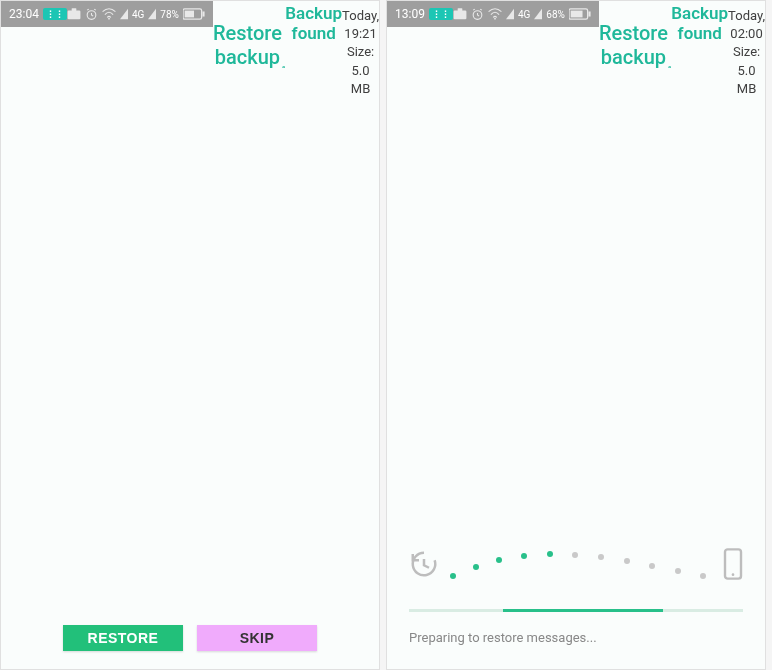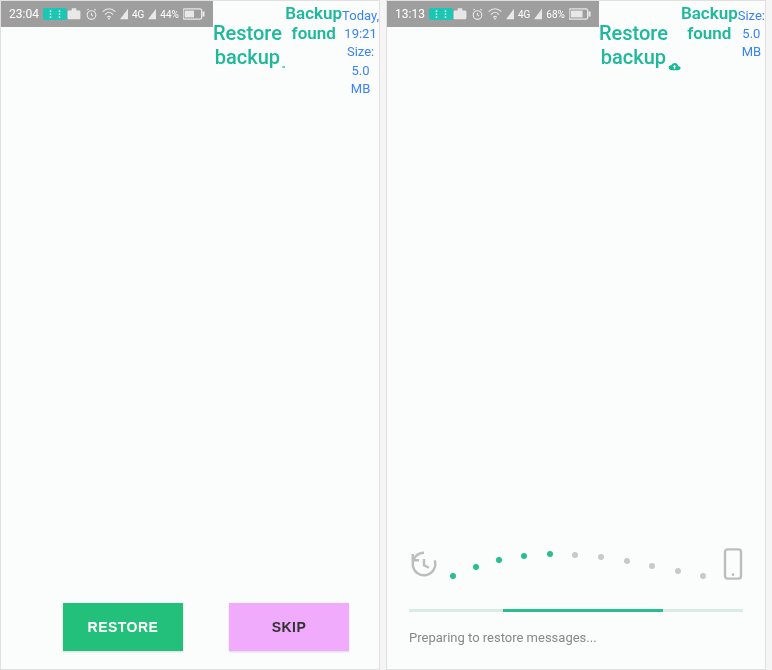--- a/index.html
+++ b/index.html
@@ -57,21 +57,21 @@
     display: block;
   }
   .found-title {
     color: #1fb89a;
     font-size: 17px;
     font-weight: 600;
     text-align: center;
     margin-top: 2px;
   }
   .meta {
-    color: #3b82f6;
+    color: #404040;
     font-size: 13px;
     text-align: center;
     margin-top: 6px;
     line-height: 1.4;
   }
   .body-text {
     color: #222;
     font-size: 14.5px;
     font-weight: 500;
     text-align: center;
@@ -81,28 +81,27 @@
   .button-row {
     position: absolute;
     bottom: 18px;
     left: 0; right: 0;
     display: flex;
     justify-content: center;
     gap: 14px;
   }
   .btn {
     min-width: 120px;
-    height: 48px;
+    height: 26px;
     border: none;
     font-size: 14px;
     font-weight: 600;
     letter-spacing: 0.5px;
     cursor: pointer;
     box-shadow: 0 1px 2px rgba(0,0,0,0.15);
-    margin-left: 32px;
   }
   .btn-primary { background: #22c07a; color: #fff; }
   .btn-secondary { background: #f0abfc; color: #333; }
   .progress-area {
     position: absolute;
     bottom: 0; left: 0; right: 0;
     padding: 0 22px 24px;
   }
   .transfer-graphic {
     display: flex;
@@ -164,21 +163,21 @@
           <path d="M1 6 Q12 -4 23 6 M5 11 Q12 3 19 11 M9 16 Q12 12 15 16" stroke="#e8e8e8" stroke-width="2" fill="none"></path>
           <circle cx="12" cy="18" r="1.5"></circle>
         </svg>
       <svg width="8" height="12" viewBox="0 0 12 16">
           <path d="M0 16 L12 16 L12 0 Z"></path>
         </svg>
       <span style="font-size:10px">4G</span>
       <svg width="8" height="12" viewBox="0 0 12 16">
           <path d="M0 16 L12 16 L12 0 Z"></path>
         </svg>
-      <span style="font-size:10px">44%</span>
+      <span style="font-size:10px">78%</span>
       <svg width="22" height="12" viewBox="0 0 26 14">
           <rect x="0" y="1" width="22" height="12" rx="2" fill="none" stroke="#e8e8e8" stroke-width="1.5"></rect>
           <rect x="2" y="3" width="11" height="8"></rect>
           <rect x="23" y="4" width="2.5" height="6"></rect>
         </svg>
     </div>
   </div>
 
   <div class="page-title">Restore backup</div>
 
@@ -196,21 +195,21 @@
 
   <div class="button-row">
     <button class="btn btn-primary">RESTORE</button>
     <button class="btn btn-secondary">SKIP</button>
   </div>
 </div>
 
 <div class="phone">
   <div class="status-bar">
     <div class="status-left">
-      <span>13:13</span>
+      <span>13:09</span>
       <span class="status-badge">⋮⋮</span>
     </div>
     <div class="status-right">
       <svg width="14" height="12" viewBox="0 0 24 20">
           <rect x="1" y="4" width="22" height="15" rx="2"></rect>
           <rect x="8" y="0" width="8" height="5" rx="1"></rect>
         </svg>
       <svg width="13" height="13" viewBox="0 0 24 24">
           <circle cx="12" cy="13" r="8" fill="none" stroke="#e8e8e8" stroke-width="2"></circle>
           <path d="M12 9v4l3 2" stroke="#e8e8e8" stroke-width="2" fill="none"></path>
@@ -238,20 +237,21 @@
 
   <div class="page-title">Restore backup</div>
 
   <svg class="cloud-icon" viewBox="0 0 64 48">
     <path d="M50 20c0-9-8-16-17-16-7 0-13 4-16 10-8 0-14 6-14 13s6 13 14 13h32c7 0 13-5 13-11s-6-9-12-9z" fill="#1fb89a"></path>
     <path d="M32 14 l-8 9 h5 v10 h6 v-10 h5 z" fill="#fff"></path>
   </svg>
 
   <div class="found-title">Backup found</div>
   <div class="meta">
+    <div>Today, 02:00</div>
     <div>Size: 5.0 MB</div>
   </div>
 
   <div class="progress-area">
     <div class="transfer-graphic">
       <svg width="30" height="30" viewBox="0 0 24 24">
         <path d="M12 3a9 9 0 1 0 8.5 6" fill="none" stroke="#bdbdbd" stroke-width="2"></path>
         <path d="M3 4v5h5" fill="none" stroke="#bdbdbd" stroke-width="2"></path>
         <path d="M12 8v5l4 2" fill="none" stroke="#bdbdbd" stroke-width="2"></path>
       </svg>

